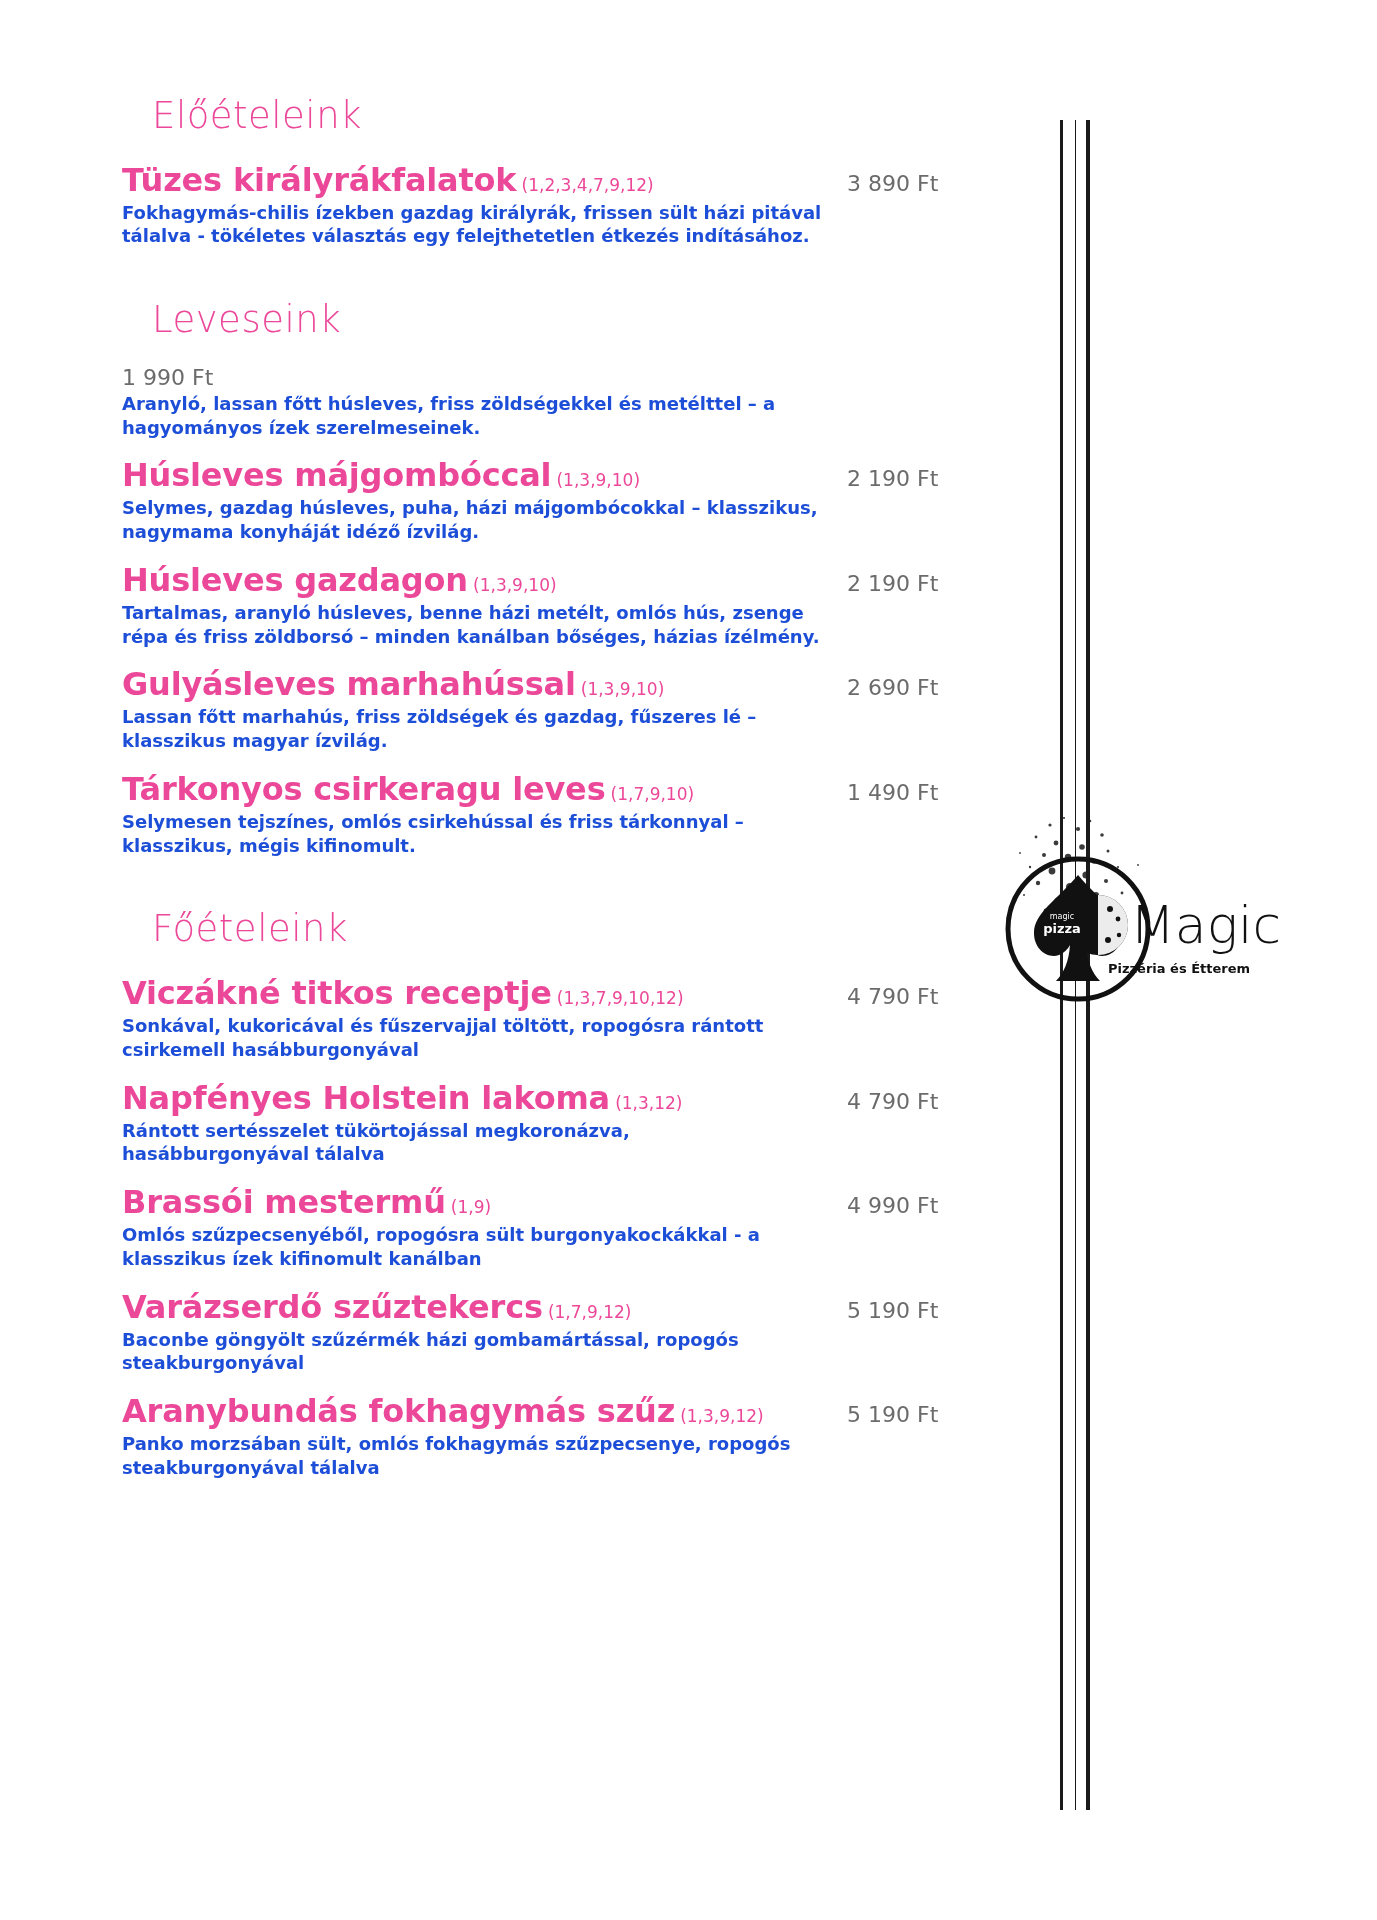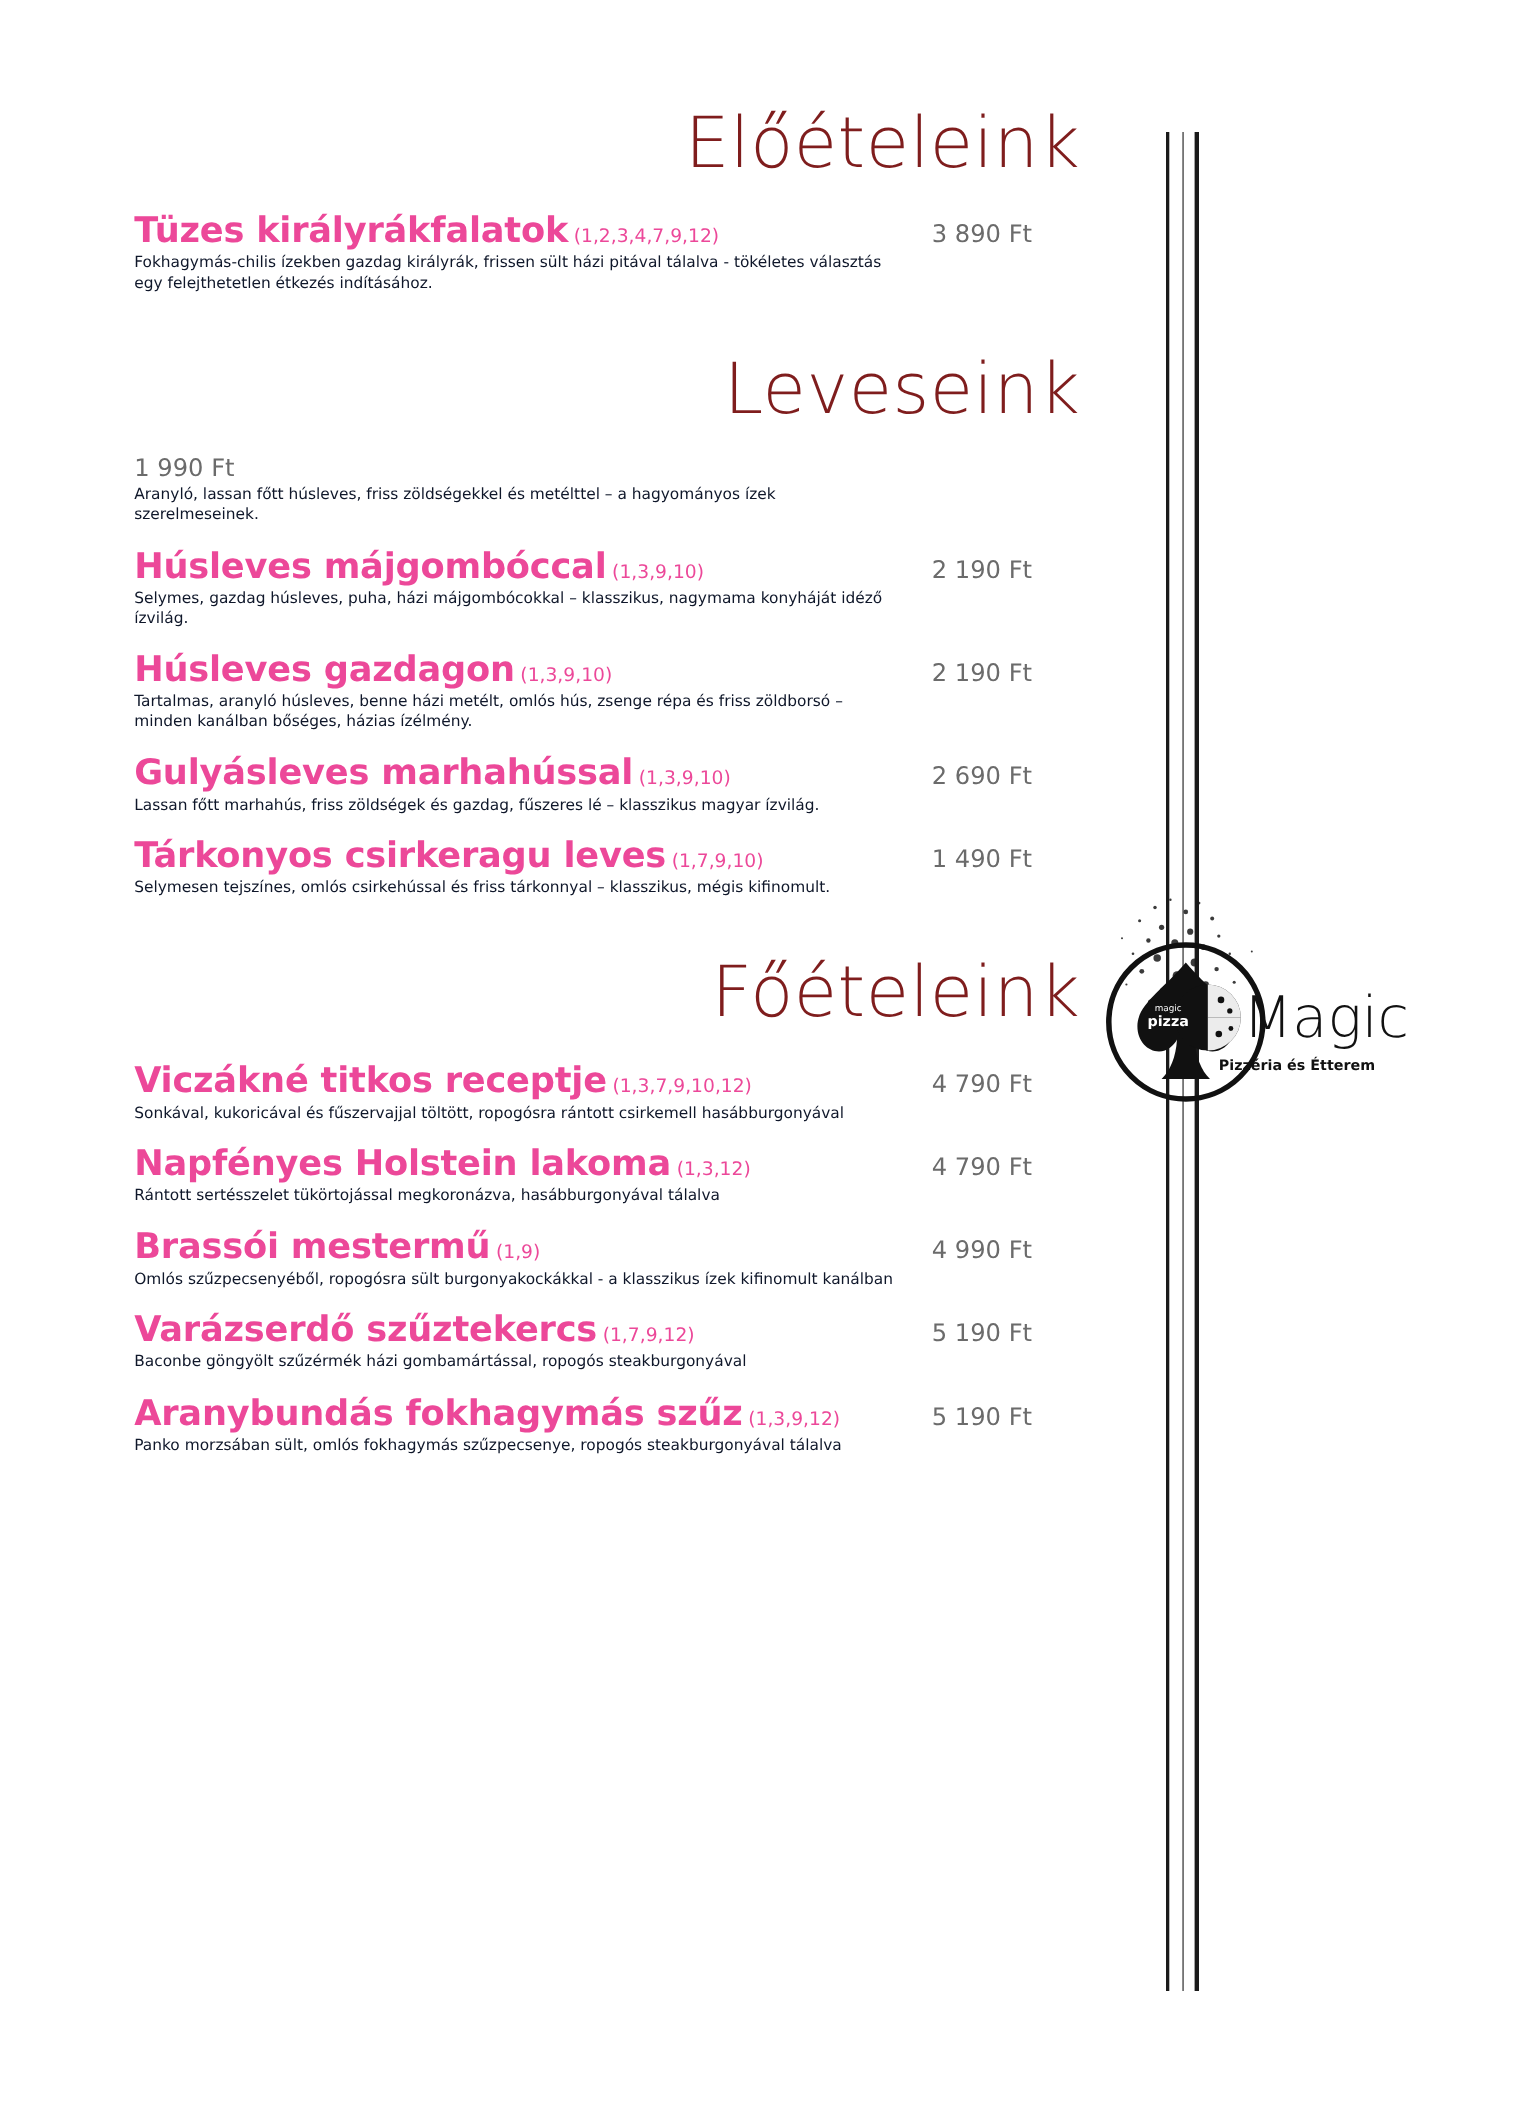--- a/index.html
+++ b/index.html
@@ -36,26 +36,26 @@
 
   
   .menu {
     position: absolute;
     left: 122px;
     top: 96px;
     width: 860px;
   }
 
   .section-title {
-    text-align: right;
+    text-align: left;
     font-family: "DejaVu Sans", "Liberation Sans", sans-serif;
     font-weight: 300;
-    font-size: 64px;
+    font-size: 37px;
     letter-spacing: 0.5px;
-    color: #7f1d1d;
+    color: #ec4899;
     margin: 0 0 24px 0;
     line-height: 1.1;
     padding-left: 30px;
   }
   .section-title.spaced { margin-top: 52px; }
 
   .item {
     margin-bottom: 17px;
     position: relative;
   }
@@ -83,26 +83,26 @@
   .item-price {
     flex: 0 0 auto;
     font-size: 22px;
     color: #6b6b6b;
     font-weight: 400;
     white-space: nowrap;
     min-width: 135px;
     text-align: left;
   }
   .item-desc {
-    font-size: 14px;
+    font-size: 18px;
     line-height: 1.32;
-    color: #0f172a;
+    color: #1d4ed8;
     margin-top: 2px;
     max-width: 700px;
-    font-weight: 400;
+    font-weight: 700;
   }
 
   
   .logo {
     position: absolute;
     left: 990px;
     top: 809px;
     width: 310px;
     height: 230px;
   }

